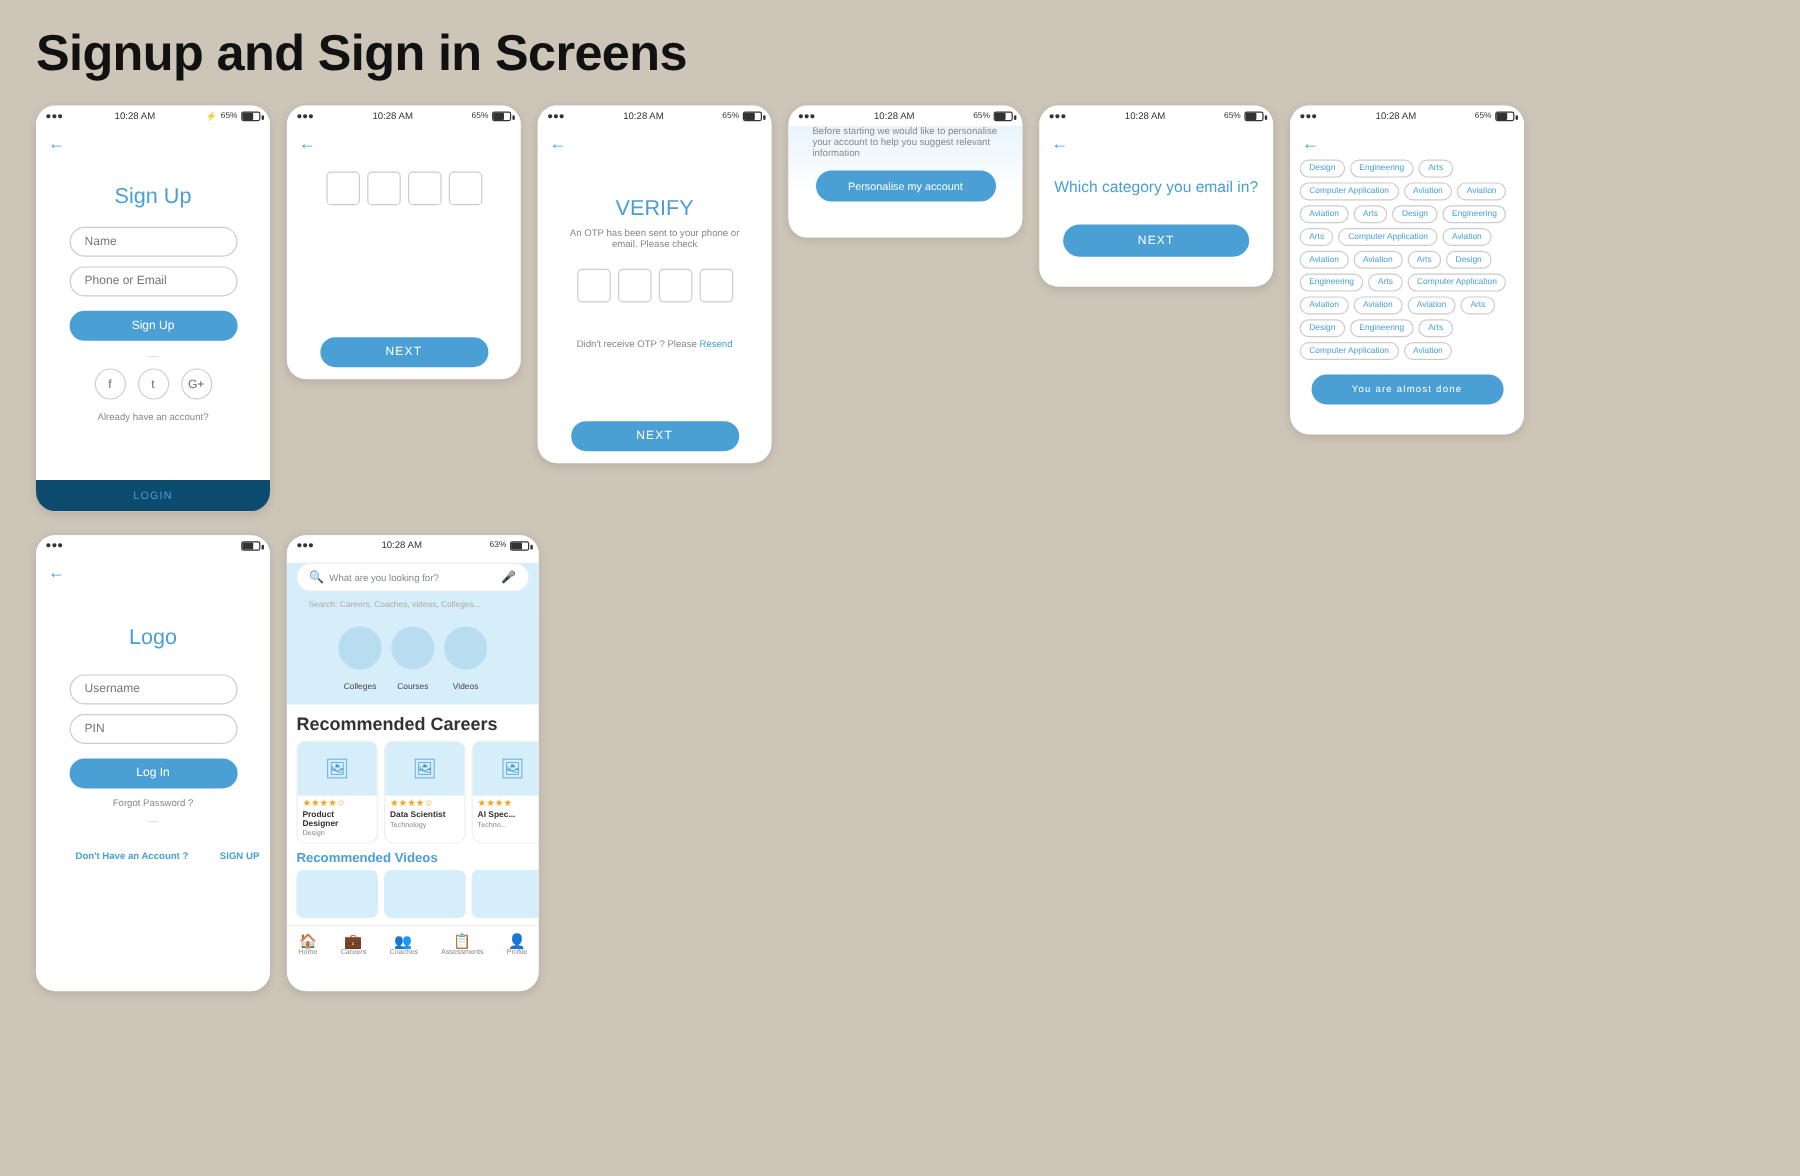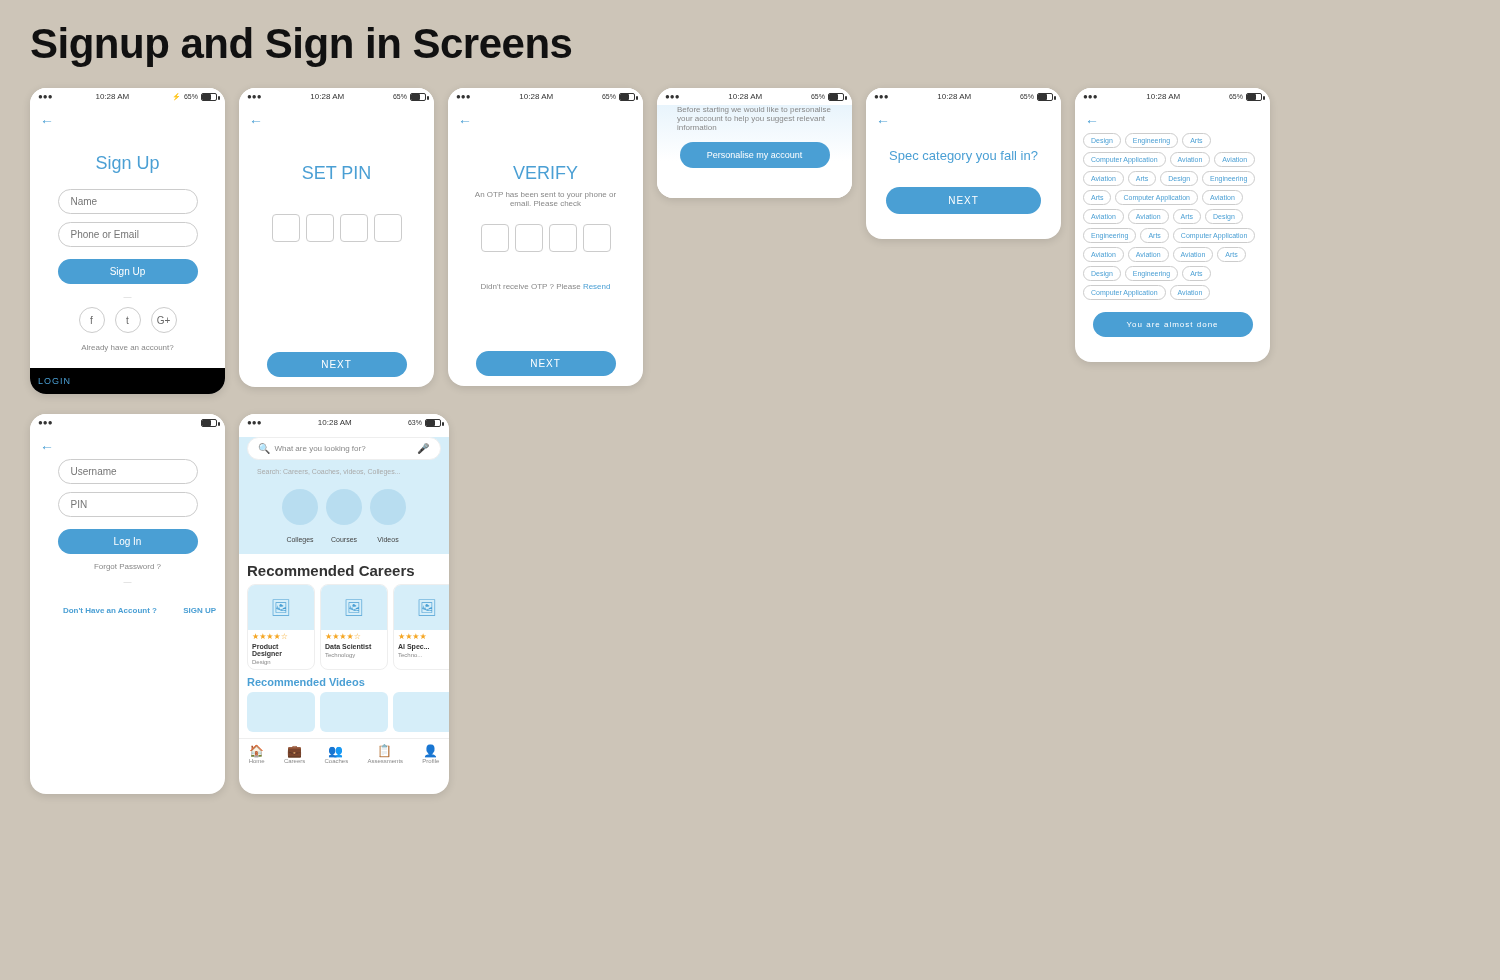--- a/index.html
+++ b/index.html
@@ -108,25 +108,27 @@
       font-size: 10px;
       color: #666;
     }
     .already-text {
       text-align: center;
       font-size: 8px;
       color: #888;
       margin-bottom: 6px;
     }
     .login-footer {
-      background: #000000;
+      background: #0c4a6e;
+      text-align: center;
       padding: 8px;
       font-size: 9px;
       color: #4a9fd4;
       letter-spacing: 1px;
+      margin-top: 32px;
     }
 
     
     .setpin-screen { width: 195px; }
     .setpin-title {
       text-align: center;
       color: #4a9fd4;
       font-size: 18px;
       font-weight: 400;
       padding: 30px 0 20px 0;
@@ -440,21 +442,20 @@
       <span>10:28 AM</span>
       <div class="status-right">
         <span>65%</span>
         <div class="battery-icon">
             <div class="battery-fill"></div>
           </div>
       </div>
     </div>
     <div class="screen-body">
       <div class="phone-back-arrow">←</div>
-      <div class="setpin-title">SET PIN</div>
       <div class="pin-boxes">
         <div class="pin-box"></div>
         <div class="pin-box"></div>
         <div class="pin-box"></div>
         <div class="pin-box"></div>
       </div>
       <div style="height: 80px;"></div>
       <button class="shared-next-btn">NEXT</button>
     </div>
   </div>
@@ -517,21 +518,21 @@
       <span>10:28 AM</span>
       <div class="status-right">
         <span>65%</span>
         <div class="battery-icon">
             <div class="battery-fill"></div>
           </div>
       </div>
     </div>
     <div class="screen-body">
       <div class="phone-back-arrow">←</div>
-      <div class="category-title">Spec category you fall in?</div>
+      <div class="category-title">Which category you email in?</div>
       <button class="next-btn">NEXT</button>
     </div>
   </div>
 
   <div class="phone interests-screen">
     <div class="phone-status-bar">
       <div class="status-left">
           <span>●●●</span>
         </div>
       <span>10:28 AM</span>
@@ -589,20 +590,21 @@
           <span>●●●</span>
         </div>
       <div class="status-right">
         <div class="battery-icon">
             <div class="battery-fill"></div>
           </div>
       </div>
     </div>
     <div class="screen-body">
       <div class="phone-back-arrow">←</div>
+      <div class="logo-text">Logo</div>
       <input class="signup-input" type="text" placeholder="Username" style="">
       <input class="signup-input" type="password" placeholder="PIN" style="">
       <button class="signup-btn">Log In</button>
       <div class="forgot-text">Forgot Password ?</div>
       <div class="social-divider">—</div>
       <div class="signup-link">
         <span>Don't Have an Account ?</span> <span>SIGN UP</span>
       </div>
     </div>
   </div>

